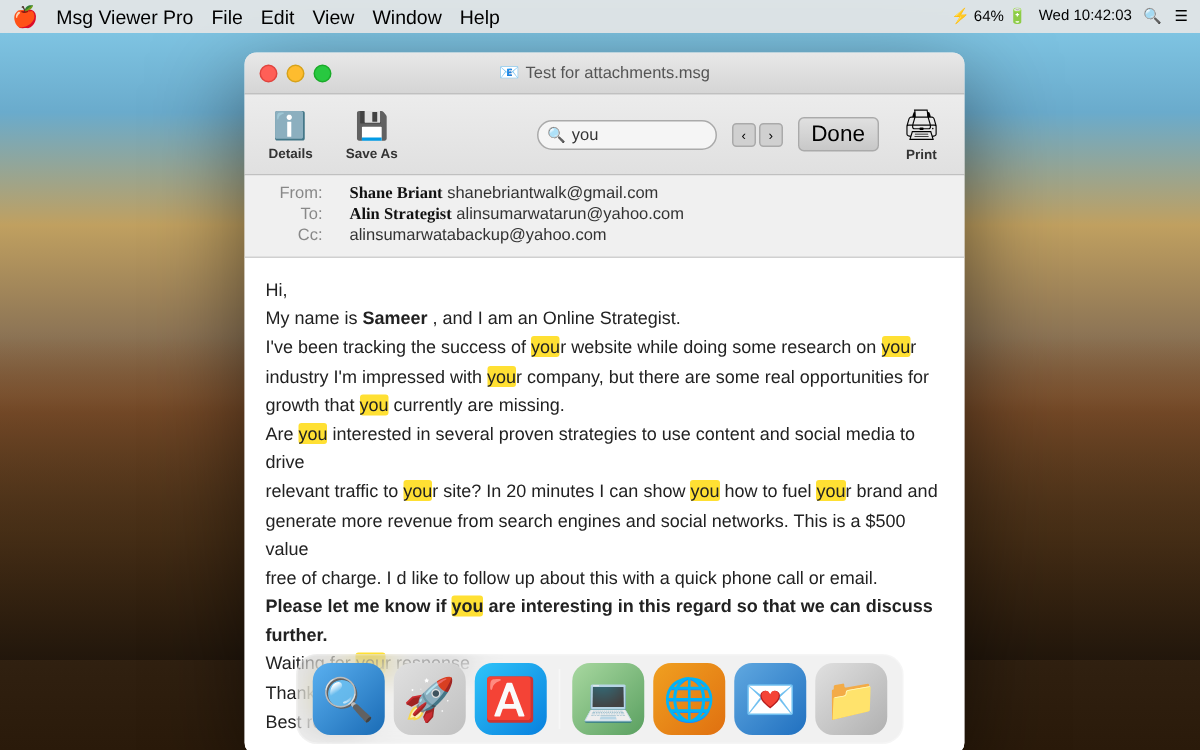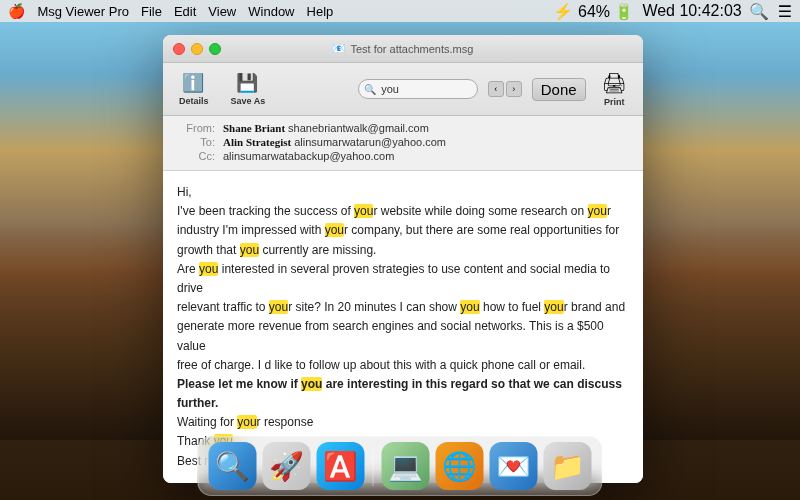--- a/index.html
+++ b/index.html
@@ -52,21 +52,21 @@
     }
     .menubar-left {
       display: flex;
       align-items: center;
       gap: 12px;
     }
     .menubar-right {
       display: flex;
       align-items: flex-start;
       gap: 8px;
-      font-size: 16px;
+      font-size: 10px;
     }
     .apple-logo {
       font-size: 14px;
       font-weight: bold;
     }
     .menu-item {
       cursor: default;
     }
     .menu-item.bold { font-weight: 400; }
 
@@ -220,21 +220,21 @@
 
     
     .email-headers {
       background: #f0f0f0;
       border-bottom: 1px solid #d0d0d0;
       padding: 6px 10px;
       font-size: 11px;
     }
     .header-row {
       display: flex;
-      gap: 8px;
+      gap: 18px;
       margin-bottom: 2px;
     }
     .header-label { color: #888; min-width: 42px; text-align: right; }
     .header-value { color: #333; }
     .header-name { font-weight: 700; color: #111; font-family: Liberation Serif, serif; }
 
     
     .email-body {
       background: white;
       padding: 12px 14px;
@@ -329,20 +329,21 @@
       </span>
     </div>
     <div class="header-row">
       <span class="header-label">Cc:</span>
       <span class="header-value">alinsumarwatabackup@yahoo.com</span>
     </div>
   </div>
 
   <div class="email-body">
     <p>Hi,</p>
+    <p>My name is <strong>Sameer</strong> , and I am an Online Strategist.</p>
     <p>I've been tracking the success of <span class="highlight">you</span>r website while doing some research on <span class="highlight">you</span>r</p>
     <p>industry I'm impressed with <span class="highlight">you</span>r company, but there are some real opportunities for</p>
     <p>growth that <span class="highlight">you</span> currently are missing.</p>
     <p>Are <span class="highlight">you</span> interested in several proven strategies to use content and social media to drive</p>
     <p>relevant traffic to <span class="highlight">you</span>r site? In 20 minutes I can show <span class="highlight">you</span> how to fuel <span class="highlight">you</span>r brand and</p>
     <p>generate more revenue from search engines and social networks. This is a $500 value</p>
     <p>free of charge. I d like to follow up about this with a quick phone call or email.</p>
     <p><strong>Please let me know if <span class="highlight">you</span> are interesting in this regard so that we can discuss</strong></p>
     <p><strong>further.</strong></p>
     <p>Waiting for <span class="highlight">you</span>r response</p>

